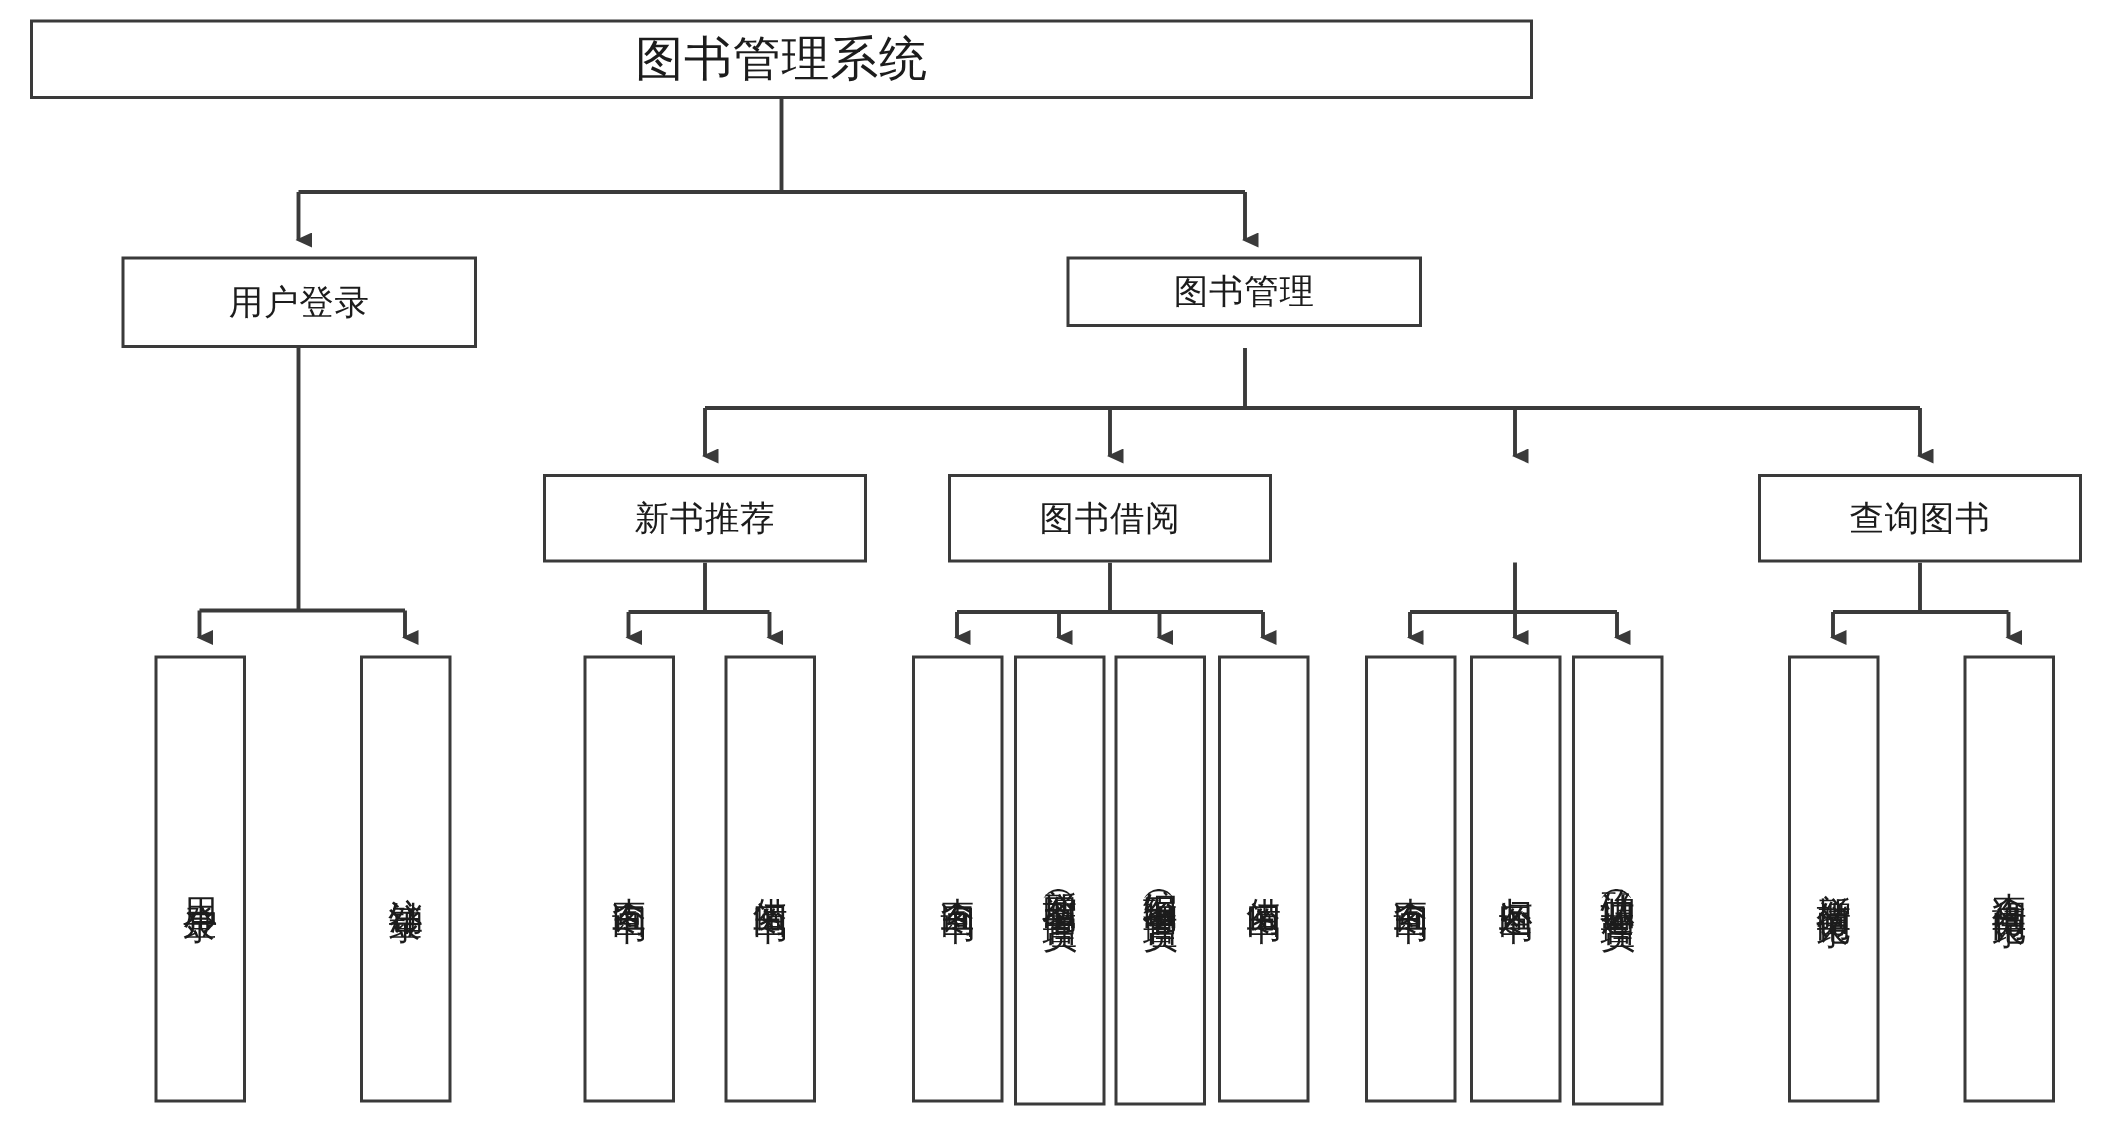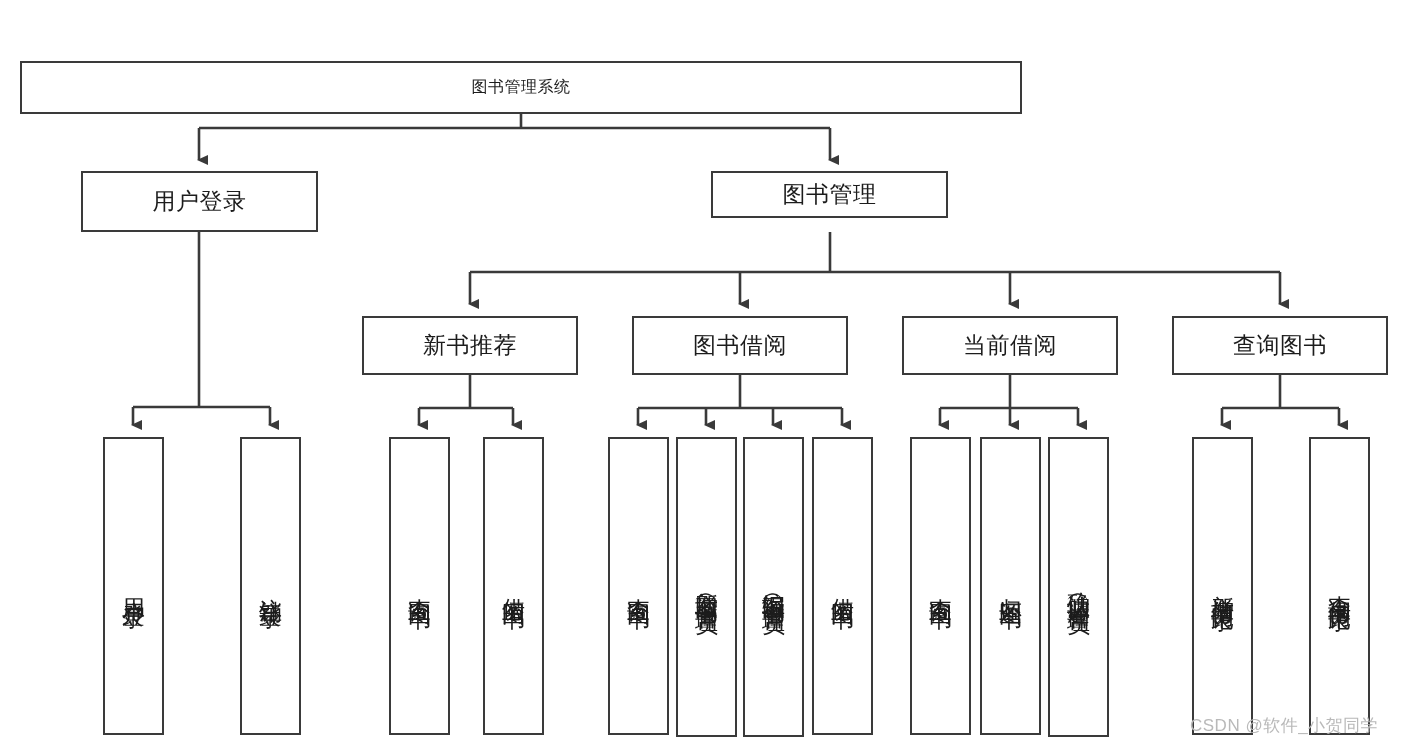--- a/index.html
+++ b/index.html
@@ -34,22 +34,21 @@
     justify-content: center;
     color: #1c1c1c;
     z-index: 2;
   }
   .node-h {
     font-size: 23px;
     letter-spacing: 0.5px;
     white-space: nowrap;
   }
   .node-root {
-    font-size: 16px;
-    margin-top: 48px;
+    font-size: 32px;
   }
   .node-v {
     writing-mode: vertical-rl;
     text-orientation: upright;
     font-size: 23px;
     line-height: 1.08;
     letter-spacing: 3px;
     padding: 6px 0;
     align-items: center;
     justify-content: center;
@@ -136,23 +135,20 @@
   <div class="node node-h" style="left:711px; top:171px; width:237px; height:47px;">
     <span>图书管理</span>
   </div>
 
   <div class="node node-h" style="left:632px; top:316px; width:216px; height:59px;">
     <span>图书借阅</span>
   </div>
   <div class="node node-h" style="left:362px; top:316px; width:216px; height:59px;">
     <span>新书推荐</span>
   </div>
-  <div class="node node-h" style="left:902px; top:316px; width:216px; height:59px;">
-    <span>当前借阅</span>
-  </div>
   <div class="node node-h" style="left:1172px; top:316px; width:216px; height:59px;">
     <span>查询图书</span>
   </div>
 
   <div class="node node-v" style="left:103px; top:437px; width:61px; height:298px;">
     <span class="vlabel">用户登录</span>
   </div>
   <div class="node node-v" style="left:240px; top:437px; width:61px; height:298px;">
     <span class="vlabel">注销登录</span>
   </div>
@@ -187,15 +183,14 @@
     <span class="vlabel">确认归还（管理员）</span>
   </div>
 
   <div class="node node-v" style="left:1192px; top:437px; width:61px; height:298px;">
     <span class="vlabel">新增借阅记录</span>
   </div>
   <div class="node node-v" style="left:1309px; top:437px; width:61px; height:298px;">
     <span class="vlabel">查询借阅记录</span>
   </div>
 
-  <div id="watermark">CSDN @软件_小贺同学</div>
 
 </div>
 
 </body></html>

